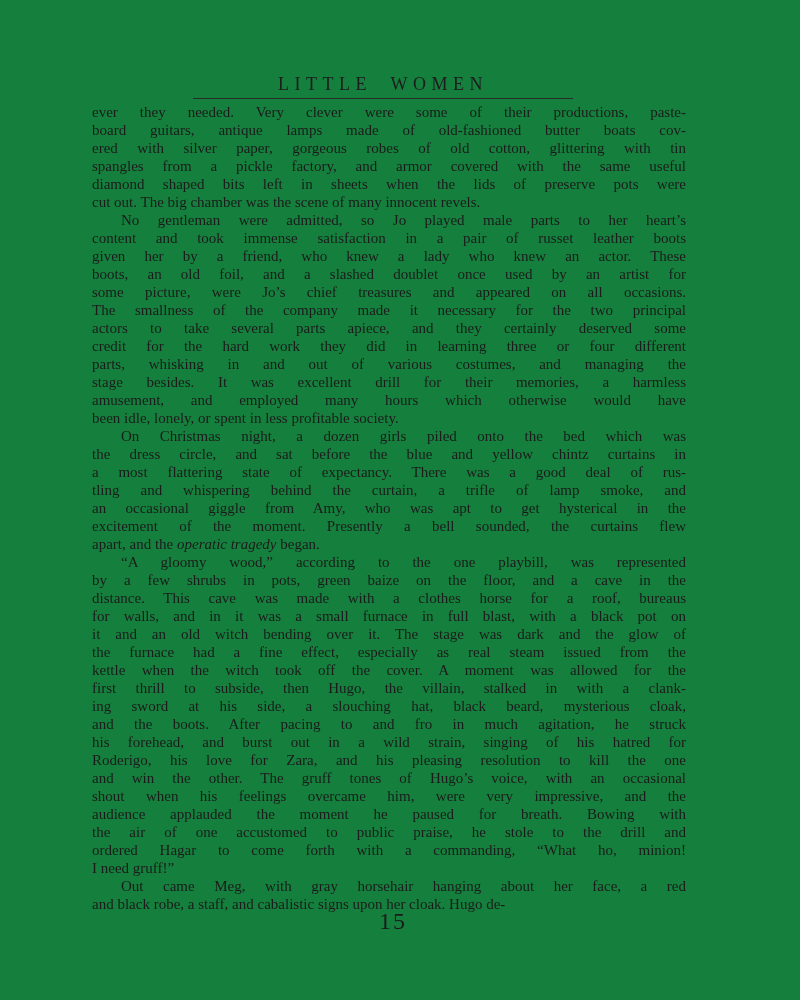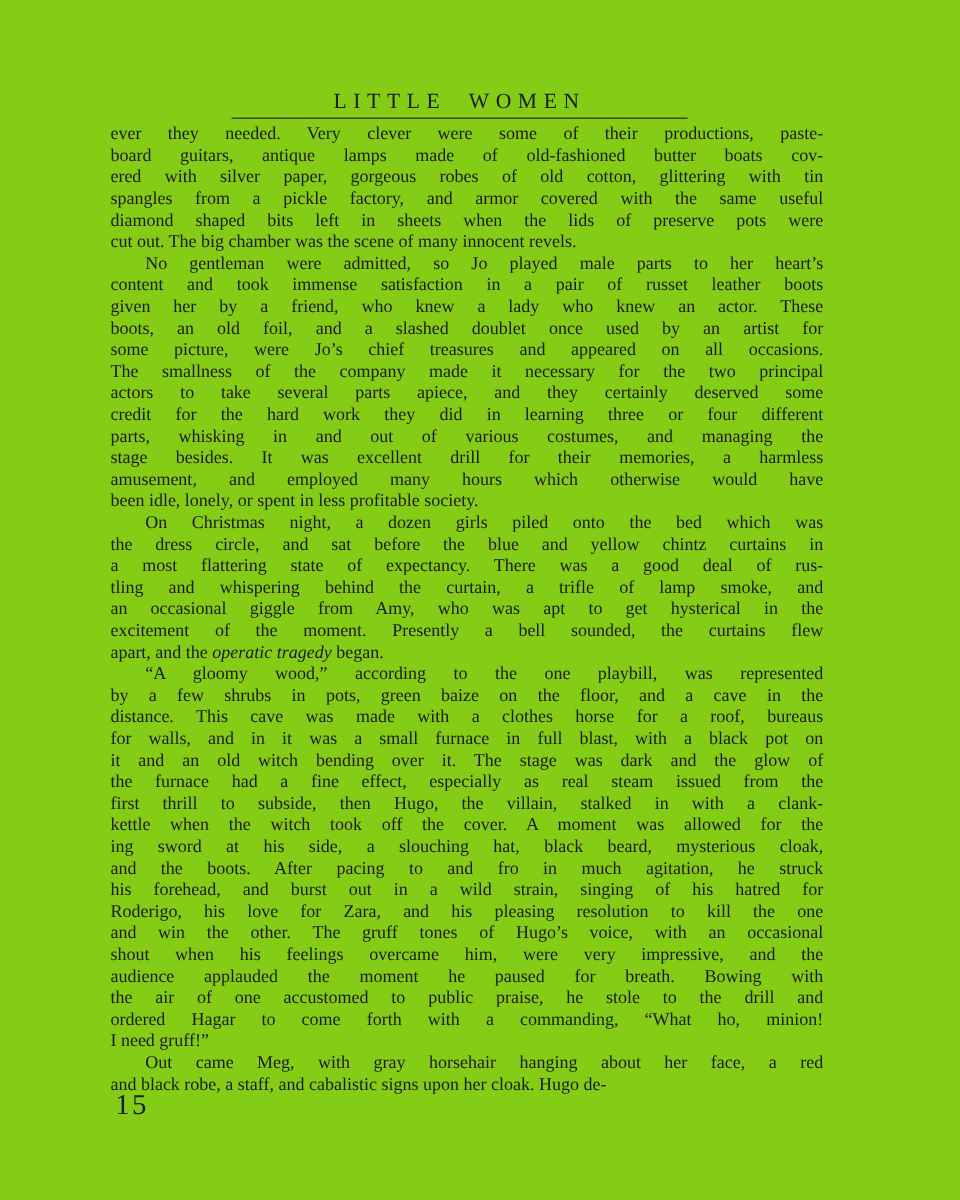--- a/index.html
+++ b/index.html
@@ -1,20 +1,20 @@
 <!DOCTYPE html>
 <html><head>
 <meta charset="utf-8">
 <style>
   html, body { margin: 0; padding: 0; background: #ffffff; }
   .page {
     position: relative;
     width: 800px;
     height: 1000px;
-    background: #84cc16;
+    background: #15803d;
     color: #1b1b1b;
     font-family: "Liberation Serif", serif;
     overflow: hidden;
   }
   .running-header {
     position: absolute;
     top: 74px;
     left: 96px;
     width: 594px;
     text-align: center;
@@ -49,21 +49,21 @@
     text-align-last: justify;
     white-space: normal;
   }
   .line.para-end { text-align-last: left; }
   .line.indent { text-indent: 29px; }
   .folio {
     position: absolute;
     top: 908px;
     left: 96px;
     width: 594px;
-    text-align: left;
+    text-align: center;
     font-size: 24px;
     letter-spacing: 2px;
     color: #1b1b1b;
   }
 </style>
 </head>
 <body>
 
 <div class="page">
 
@@ -104,22 +104,22 @@
         <div class="line"><span>excitement of the moment. Presently a bell sounded, the curtains flew</span></div>
         <div class="line para-end"><span>apart, and the </span><i>operatic tragedy</i><span> began.</span></div>
       </div>
       <div class="paragraph">
         <div class="line indent"><span>“A gloomy wood,” according to the one playbill, was represented</span></div>
         <div class="line"><span>by a few shrubs in pots, green baize on the floor, and a cave in the</span></div>
         <div class="line"><span>distance. This cave was made with a clothes horse for a roof, bureaus</span></div>
         <div class="line"><span>for walls, and in it was a small furnace in full blast, with a black pot on</span></div>
         <div class="line"><span>it and an old witch bending over it. The stage was dark and the glow of</span></div>
         <div class="line"><span>the furnace had a fine effect, especially as real steam issued from the</span></div>
+        <div class="line"><span>kettle when the witch took off the cover. A moment was allowed for the</span></div>
         <div class="line"><span>first thrill to subside, then Hugo, the villain, stalked in with a clank-</span></div>
-        <div class="line"><span>kettle when the witch took off the cover. A moment was allowed for the</span></div>
         <div class="line"><span>ing sword at his side, a slouching hat, black beard, mysterious cloak,</span></div>
         <div class="line"><span>and the boots. After pacing to and fro in much agitation, he struck</span></div>
         <div class="line"><span>his forehead, and burst out in a wild strain, singing of his hatred for</span></div>
         <div class="line"><span>Roderigo, his love for Zara, and his pleasing resolution to kill the one</span></div>
         <div class="line"><span>and win the other. The gruff tones of Hugo’s voice, with an occasional</span></div>
         <div class="line"><span>shout when his feelings overcame him, were very impressive, and the</span></div>
         <div class="line"><span>audience applauded the moment he paused for breath. Bowing with</span></div>
         <div class="line"><span>the air of one accustomed to public praise, he stole to the drill and</span></div>
         <div class="line"><span>ordered Hagar to come forth with a commanding, “What ho, minion!</span></div>
         <div class="line para-end"><span>I need gruff!”</span></div>

